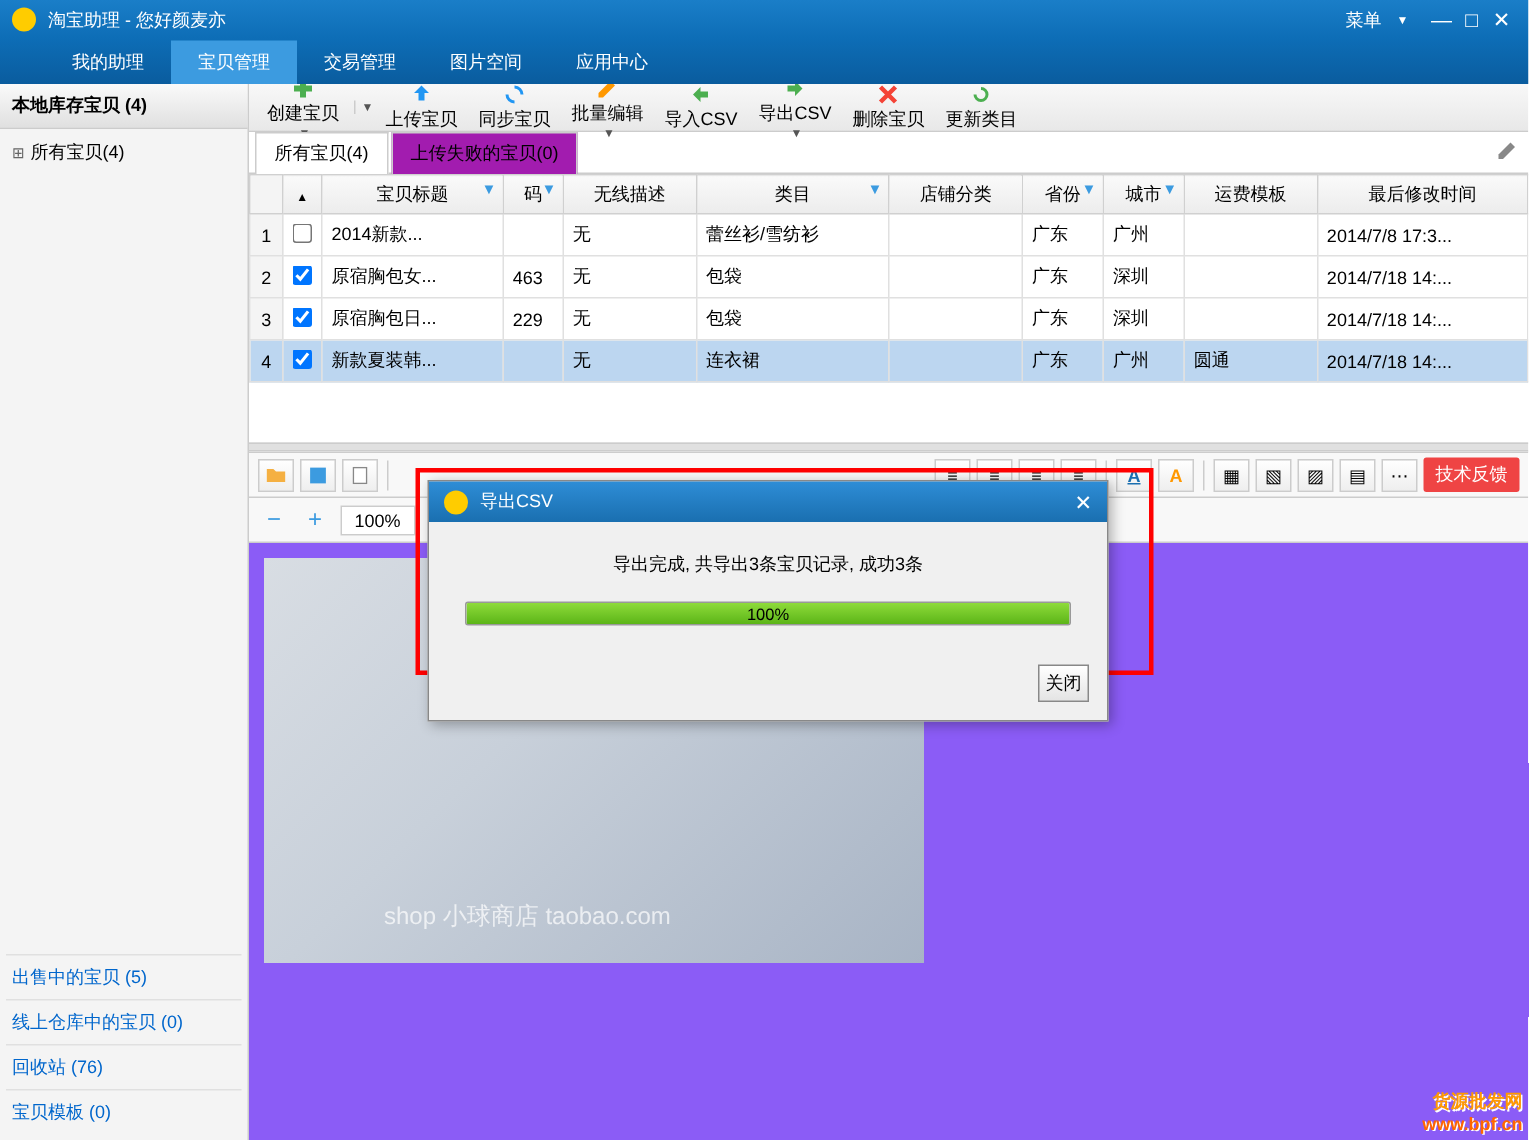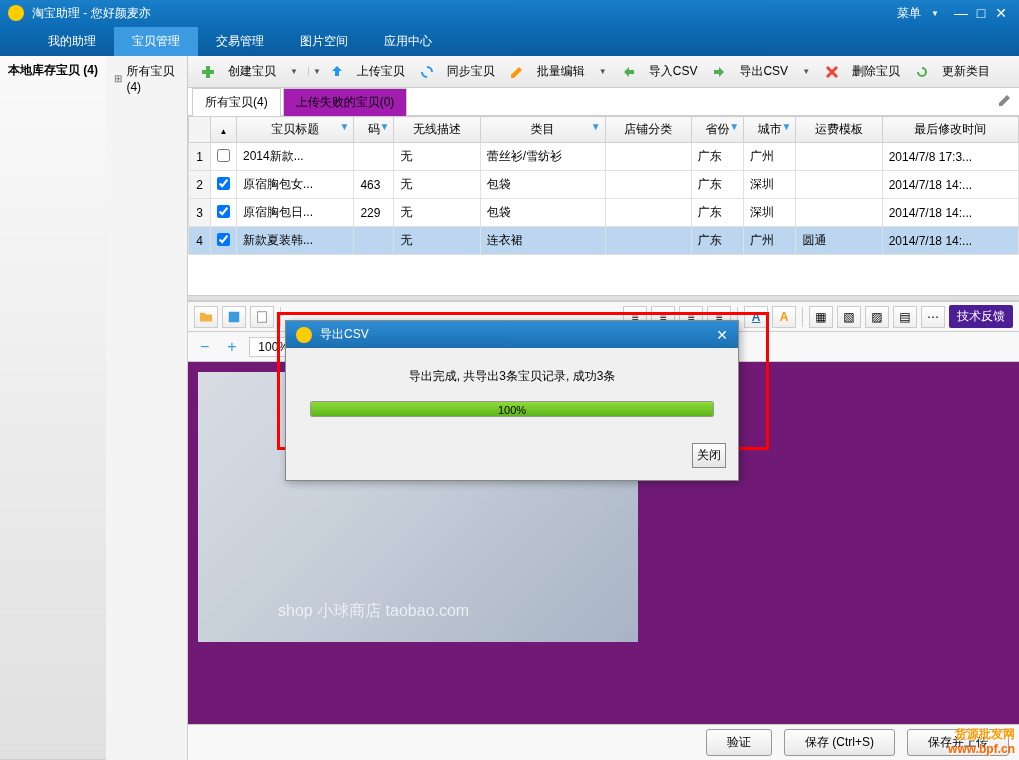--- a/index.html
+++ b/index.html
@@ -12,29 +12,29 @@
 .titlebar .menu-label { margin-right: 10px; cursor: pointer; }
 .titlebar .winbtn { width: 20px; text-align: center; cursor: pointer; font-size: 14px; }
 
 
 .maintabs { height: 30px; background: linear-gradient(#0d6db6, #0a5c9e); display: flex; align-items: center; padding-left: 30px; }
 .maintabs .tab { color: #fff; padding: 6px 18px; cursor: pointer; }
 .maintabs .tab.selected { background: #3c9be0; }
 
 
 .toolbar { height: 32px; background: linear-gradient(#f8f8f8, #e8e8e8); border-bottom: 1px solid #ccc; display: flex; align-items: center; padding: 0 6px; gap: 2px; margin-left: 166px; }
-.toolbar .btn { display: flex; align-items: center; padding: 3px 6px; cursor: pointer; gap: 12px; }
+.toolbar .btn { display: flex; align-items: center; padding: 3px 6px; cursor: pointer; gap: 0; flex-direction: column; }
 .toolbar .icon { width: 16px; height: 16px; display: inline-block; }
 .drop-arrow { font-size: 8px; color: #555; margin-left: 2px; }
 
 
 .layout { display: flex; height: calc(100% - 56px); position: absolute; top: 56px; left: 0; right: 0; bottom: 0; }
 
 
-.sidebar { width: 188px; background: #f4f4f4; border-right: 1px solid #ccc; display: flex; flex-direction: row; }
+.sidebar { width: 166px; background: #f4f4f4; border-right: 1px solid #ccc; display: flex; flex-direction: column; }
 .sidebar .head { background: linear-gradient(#fafafa, #e0e0e0); padding: 6px 8px; font-weight: bold; border-bottom: 1px solid #ccc; }
 .sidebar .tree { flex: 1; padding: 4px; }
 .sidebar .tree-item { padding: 3px 4px; cursor: pointer; display: flex; align-items: center; gap: 4px; }
 .sidebar .tree-item .expander { font-size: 10px; color: #666; }
 .sidebar .bottom-links { padding: 4px; }
 .sidebar .bottom-links .link { padding: 6px 4px; color: #0066cc; cursor: pointer; border-top: 1px solid #e0e0e0; }
 
 
 .main { flex: 1; display: flex; flex-direction: column; overflow: hidden; }
 
@@ -60,27 +60,27 @@
 
 
 .detail { flex: 1; border-top: 1px solid #ccc; display: flex; flex-direction: column; overflow: hidden; background: #fff; position: relative; }
 .detail-tabs { height: 28px; display: flex; align-items: flex-end; padding-left: 10px; border-bottom: 1px solid #ccc; }
 .detail-tabs .dtab { padding: 5px 16px; border: 1px solid #ccc; border-bottom: none; background: #fff; cursor: pointer; position: relative; top: 1px; }
 
 
 .editor-bar { height: 30px; border-bottom: 1px solid #ccc; display: flex; align-items: center; padding: 0 6px; gap: 4px; background: #f8f8f8; }
 .editor-bar .ebtn { width: 24px; height: 22px; border: 1px solid #ccc; background: linear-gradient(#fff,#eee); display: flex; align-items: center; justify-content: center; cursor: pointer; }
 .editor-bar .vsep { width: 1px; height: 20px; background: #ccc; margin: 0 2px; }
-.feedback-btn { background: #4c1d95; color: #fff; padding: 3px 8px; cursor: pointer; border-radius: 2px; margin-left: auto; text-align: center; }
+.feedback-btn { background: #ef4444; color: #fff; padding: 3px 8px; cursor: pointer; border-radius: 2px; margin-left: auto; text-align: center; }
 
 .editor-bar2 { height: 30px; border-bottom: 1px solid #ccc; display: flex; align-items: center; padding: 0 6px; gap: 6px; background: #f8f8f8; }
 .zoom-input { width: 50px; border: 1px solid #ccc; padding: 2px 4px; text-align: center; }
 
 
-.editor-content { flex: 1; overflow: auto; padding: 10px; background: #701a75; }
+.editor-content { flex: 1; overflow: auto; padding: 10px; background: #8b5cf6; }
 .product-img { width: 440px; height: 270px; background: linear-gradient(135deg, #d8dde3 0%, #c8d0da 40%, #a8b4c5 100%); position: relative; }
 .product-img .watermark { position: absolute; bottom: 20px; left: 80px; color: rgba(255,255,255,0.7); font-size: 16px; }
 
 
 .bottom-btns { height: 36px; border-top: 1px solid #ccc; display: flex; align-items: center; justify-content: flex-end; padding: 0 10px; gap: 12px; background: #f8f8f8; }
 .bottom-btns .button { padding: 4px 20px; border: 1px solid #999; background: linear-gradient(#fff,#e8e8e8); cursor: pointer; border-radius: 3px; }
 
 
 .dialog-highlight { position: absolute; border: 3px solid #ff0000; z-index: 99; }
 .dialog { position: absolute; background: #f0f0f0; border: 1px solid #888; box-shadow: 2px 2px 8px rgba(0,0,0,0.3); z-index: 100; }
@@ -128,20 +128,26 @@
 
 <div class="layout">
 
   <div class="sidebar">
     <div class="head">本地库存宝贝 (4)</div>
     <div class="tree">
       <div class="tree-item">
         <span class="expander">⊞</span>
         <span>所有宝贝(4)</span>
       </div>
+    </div>
+    <div class="bottom-links">
+      <div class="link">出售中的宝贝 (5)</div>
+      <div class="link">线上仓库中的宝贝 (0)</div>
+      <div class="link">回收站 (76)</div>
+      <div class="link">宝贝模板 (0)</div>
     </div>
   </div>
 
   <div class="main">
 
     <div class="toolbar" style="margin-left:0;">
       <div class="btn">
         <svg class="icon" viewBox="0 0 16 16">
             <rect class="ic-green" x="6" y="2" width="4" height="12"></rect>
             <rect class="ic-green" x="2" y="6" width="12" height="4"></rect>
@@ -318,25 +324,20 @@
       <div class="editor-bar2">
         <div class="ebtn" style="width:auto;padding:0 6px;font-size:16px;color:#3c9be0">−</div>
         <div class="ebtn" style="width:auto;padding:0 6px;font-size:16px;color:#3c9be0">+</div>
         <input class="zoom-input" value="100%" style="">
       </div>
       <div class="editor-content">
         <div class="product-img">
           <div class="watermark">shop 小球商店 taobao.com</div>
         </div>
       </div>
-      <div class="bottom-btns">
-        <div class="button">验证</div>
-        <div class="button">保存 (Ctrl+S)</div>
-        <div class="button">保存并上传</div>
-      </div>
     </div>
 
   </div>
 </div>
 
 <div class="dialog-highlight" style="left:277px; top:312px; width:492px; height:138px;"></div>
 
 <div class="dialog" style="left:285px; top:320px; width:454px;">
   <div class="dlg-title">
     <span class="dlg-logo"></span>

